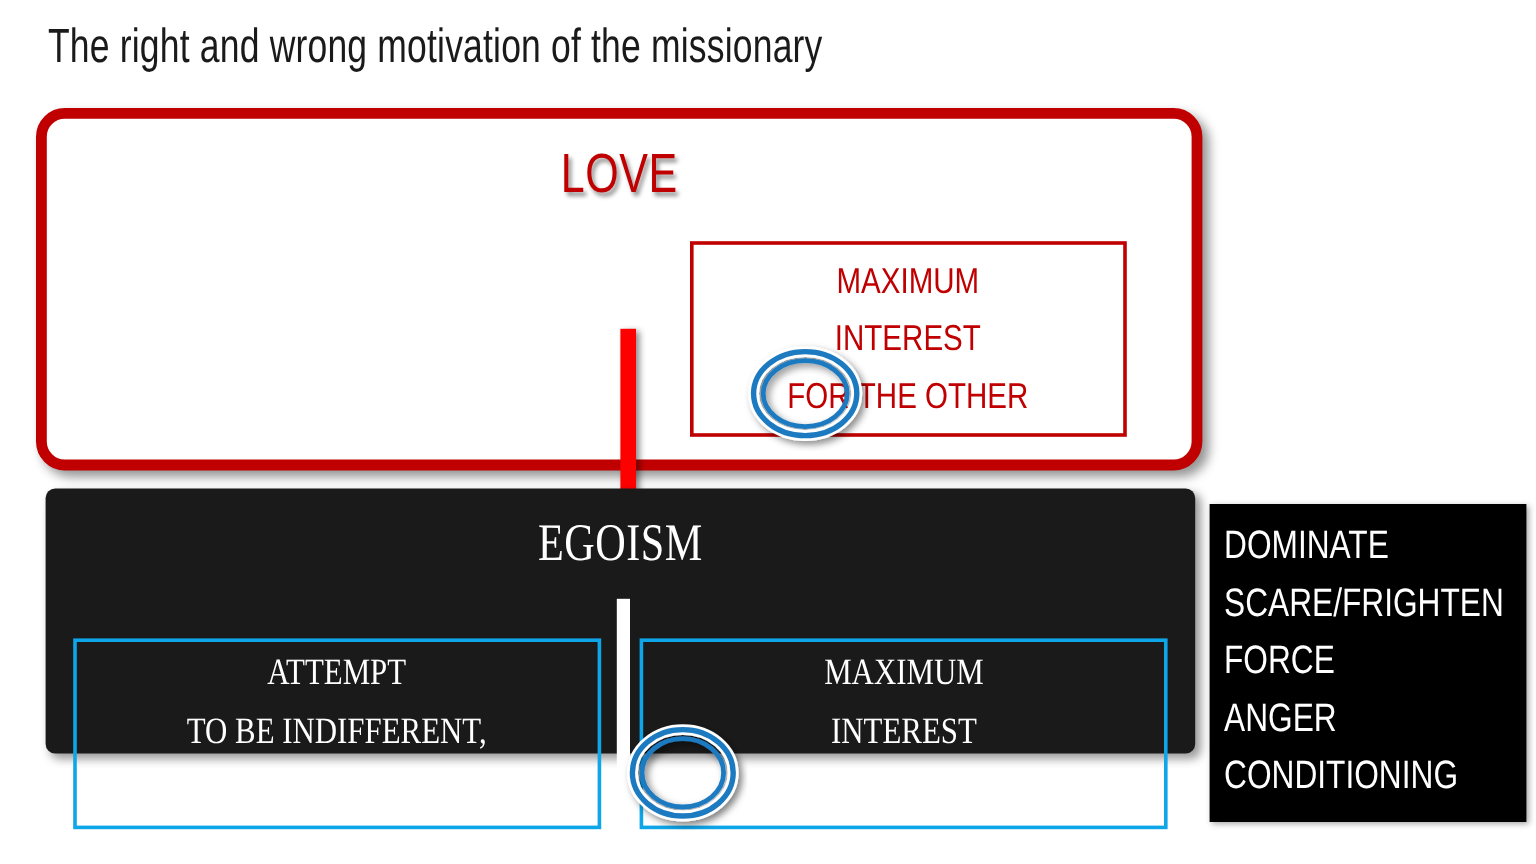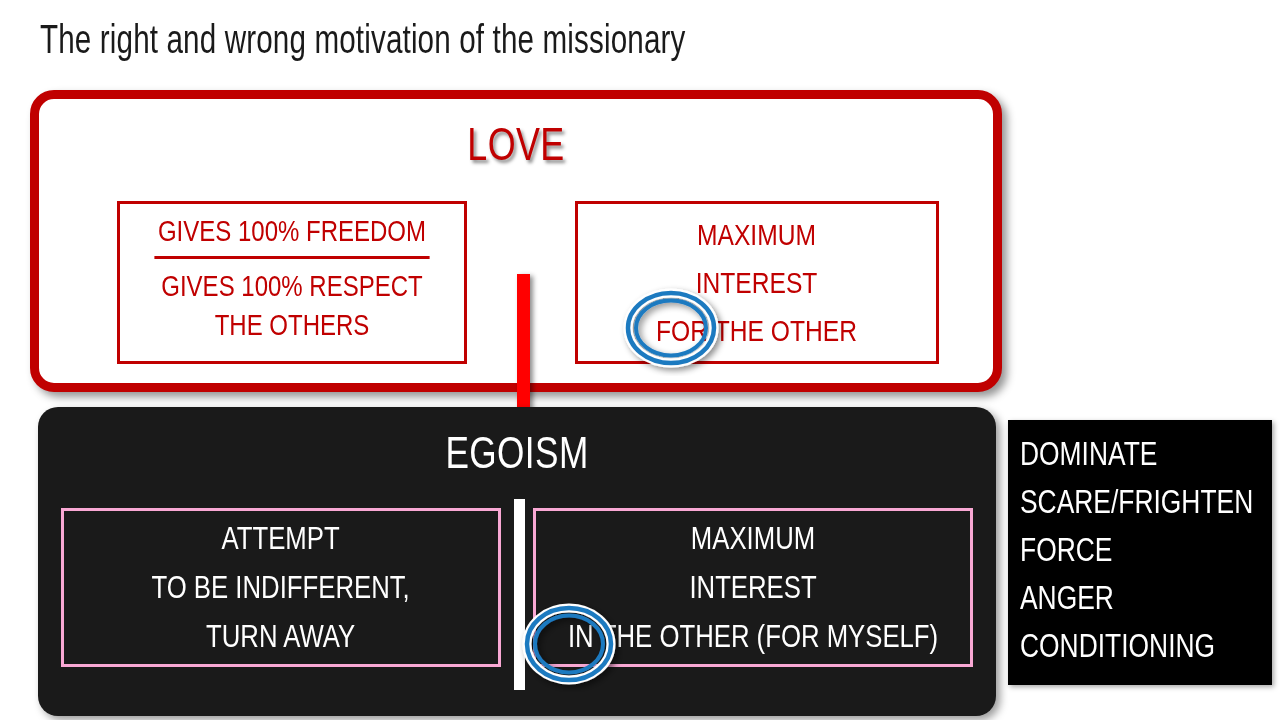--- a/index.html
+++ b/index.html
@@ -110,24 +110,25 @@
     transform: scaleX(0.82);
     white-space: nowrap;
   }
 
   
   .egoism-panel {
     position: absolute;
     left: 38px;
     top: 407px;
     width: 958px;
-    height: 309px;
-    border-radius: 20px;
+    height: 221px;
+    border-radius: 8px;
     background: #1a1a1a;
     box-shadow: 4px 4px 8px rgba(0,0,0,0.4);
+    font-family: Liberation Serif, serif;
   }
   .egoism-title {
     position: absolute;
     left: 0;
     right: 0;
     top: 22px;
     text-align: center;
     color: #ffffff;
     font-size: 44px;
     line-height: 48px;
@@ -138,24 +139,24 @@
     position: absolute;
     left: 476px;
     top: 92px;
     width: 11px;
     height: 191px;
     background: #ffffff;
   }
   .ego-box {
     position: absolute;
     box-sizing: border-box;
-    border: 3px solid #f9a8d4;
+    border: 3px solid #0ea5e9;
     display: flex;
-    align-items: center;
     justify-content: center;
+    margin-top: 24px;
   }
   .ego-box-left {
     left: 23px;
     top: 101px;
     width: 440px;
     height: 159px;
   }
   .ego-box-right {
     left: 495px;
     top: 101px;
@@ -205,27 +206,20 @@
 <body>
 
 <div class="slide-title">The right and wrong motivation of the missionary</div>
 
 <div class="love-panel">
 
   <div class="love-title">LOVE</div>
 
   <div class="love-divider"></div>
 
-  <div class="love-box love-box-left">
-    <div class="love-cell love-cell-top">GIVES 100% FREEDOM</div>
-    <div class="love-cell love-cell-bottom">
-      <div>GIVES 100% RESPECT</div>
-      <div>THE OTHERS</div>
-    </div>
-  </div>
 
   <div class="love-box love-box-right">
     <div class="love-right-text">
       <div>MAXIMUM</div>
       <div>INTEREST</div>
       <div>
         <span class="wordline">FOR</span>
         <span class="wordline">THE OTHER</span>
       </div>
     </div>

